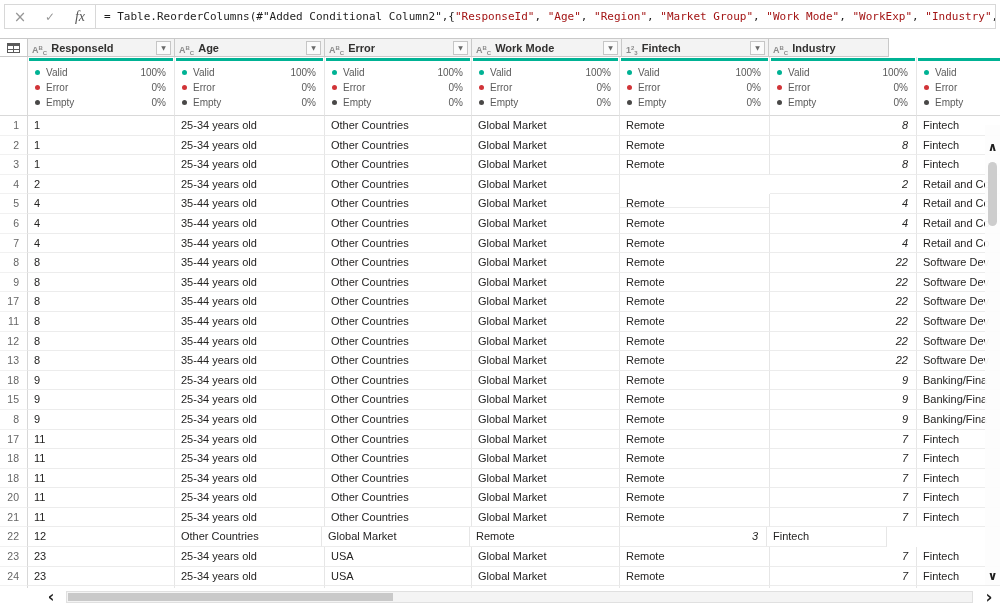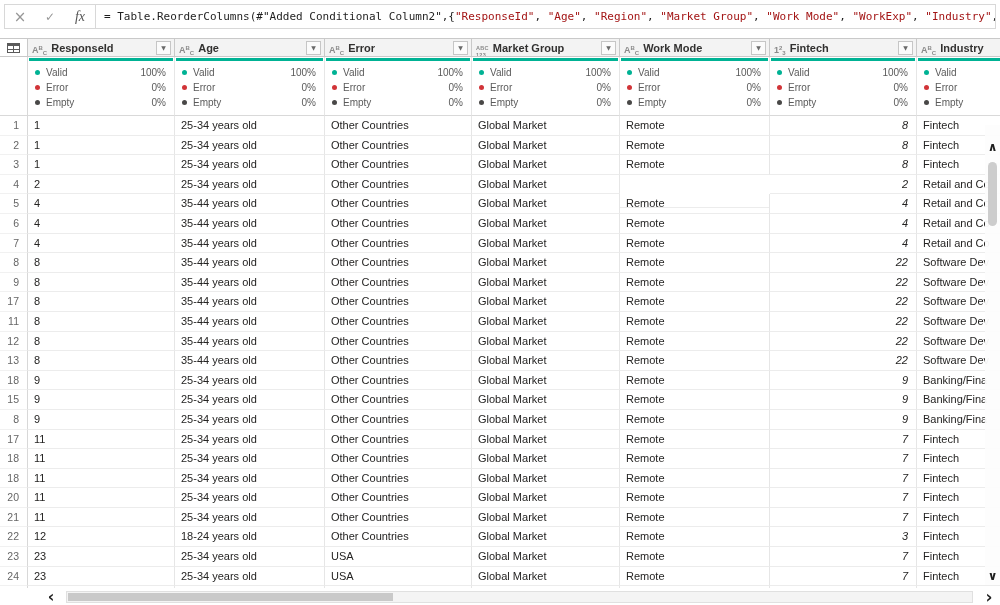--- a/index.html
+++ b/index.html
@@ -119,28 +119,20 @@
       <div class="hcell" style="width: 150px; min-width: 150px;">
         <span class="ticon"><span class="ti-main">A</span><span class="ti-sup">B</span><span class="ti-sub">C</span></span>
         <span class="hlabel">Age</span>
         <div class="filterbtn">▼</div>
       </div>
       <div class="hcell" style="width: 147px; min-width: 147px;">
         <span class="ticon"><span class="ti-main">A</span><span class="ti-sup">B</span><span class="ti-sub">C</span></span>
         <span class="hlabel">Error</span>
         <div class="filterbtn">▼</div>
       </div>
-      <div class="hcell" style="width: 148px; min-width: 148px;">
-        <span class="ticon"><span class="ti-stack">
-            <span>ABC</span>
-            <span>123</span>
-          </span></span>
-        <span class="hlabel">Market Group</span>
-        <div class="filterbtn">▼</div>
-      </div>
       <div class="hcell" style="width: 150px; min-width: 150px;">
         <span class="ticon"><span class="ti-main">A</span><span class="ti-sup">B</span><span class="ti-sub">C</span></span>
         <span class="hlabel">Work Mode</span>
         <div class="filterbtn">▼</div>
       </div>
       <div class="hcell" style="width: 147px; min-width: 147px;">
         <span class="ticon"><span class="ti-main">1</span><span class="ti-sup">2</span><span class="ti-sub">3</span></span>
         <span class="hlabel">Fintech</span>
         <div class="filterbtn">▼</div>
       </div>
@@ -498,21 +490,20 @@
       <div class="dcell" style="width: 150px; min-width: 150px;">25-34 years old</div>
       <div class="dcell" style="width: 147px; min-width: 147px;">Other Countries</div>
       <div class="dcell" style="width: 148px; min-width: 148px;">Global Market</div>
       <div class="dcell" style="width: 150px; min-width: 150px;">Remote</div>
       <div class="dcell numcol" style="width: 147px; min-width: 147px;">7</div>
       <div class="dcell" style="width: 120px; min-width: 120px;">Fintech</div>
     </div>
     <div class="drow">
       <div class="rnum">22</div>
       <div class="dcell" style="width: 147px; min-width: 147px;">12</div>
-      <div class="dcell" style="width: 150px; min-width: 150px;">18-24 years old</div>
       <div class="dcell" style="width: 147px; min-width: 147px;">Other Countries</div>
       <div class="dcell" style="width: 148px; min-width: 148px;">Global Market</div>
       <div class="dcell" style="width: 150px; min-width: 150px;">Remote</div>
       <div class="dcell numcol" style="width: 147px; min-width: 147px;">3</div>
       <div class="dcell" style="width: 120px; min-width: 120px;">Fintech</div>
     </div>
     <div class="drow">
       <div class="rnum">23</div>
       <div class="dcell" style="width: 147px; min-width: 147px;">23</div>
       <div class="dcell" style="width: 150px; min-width: 150px;">25-34 years old</div>

